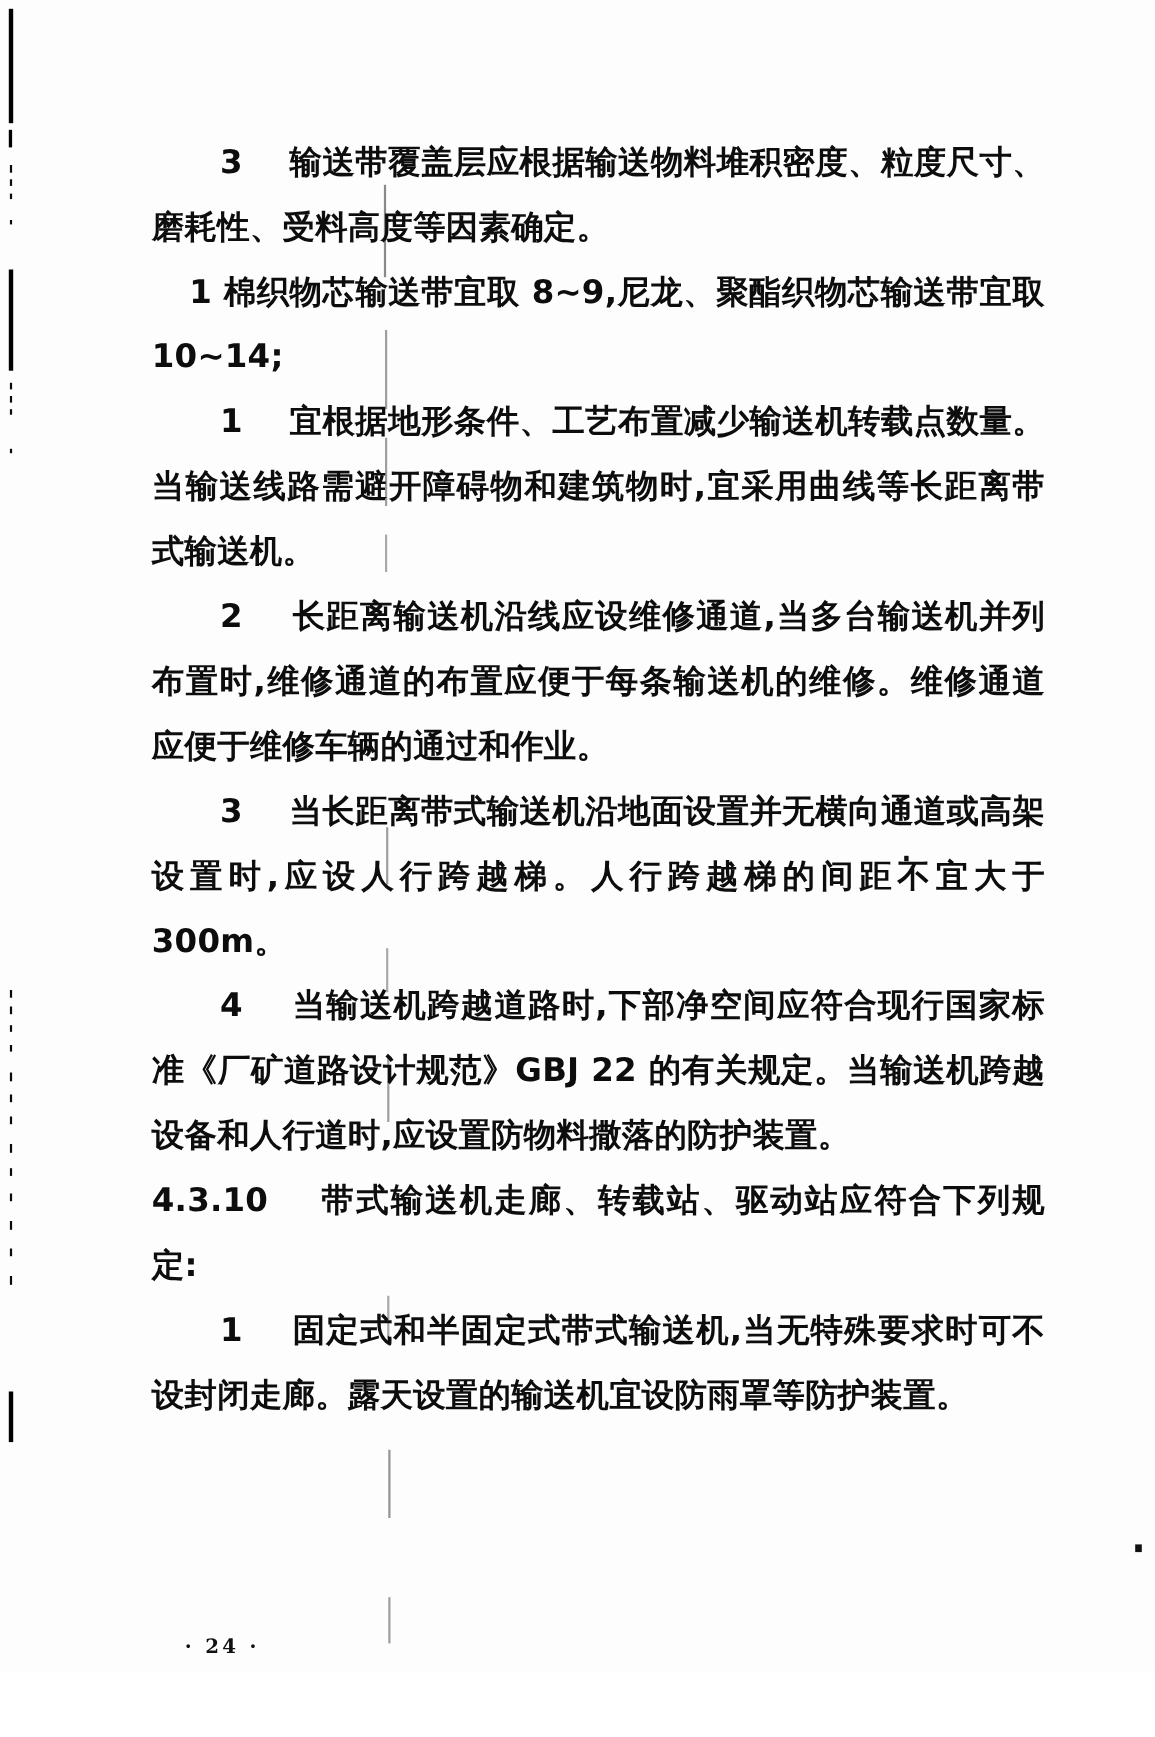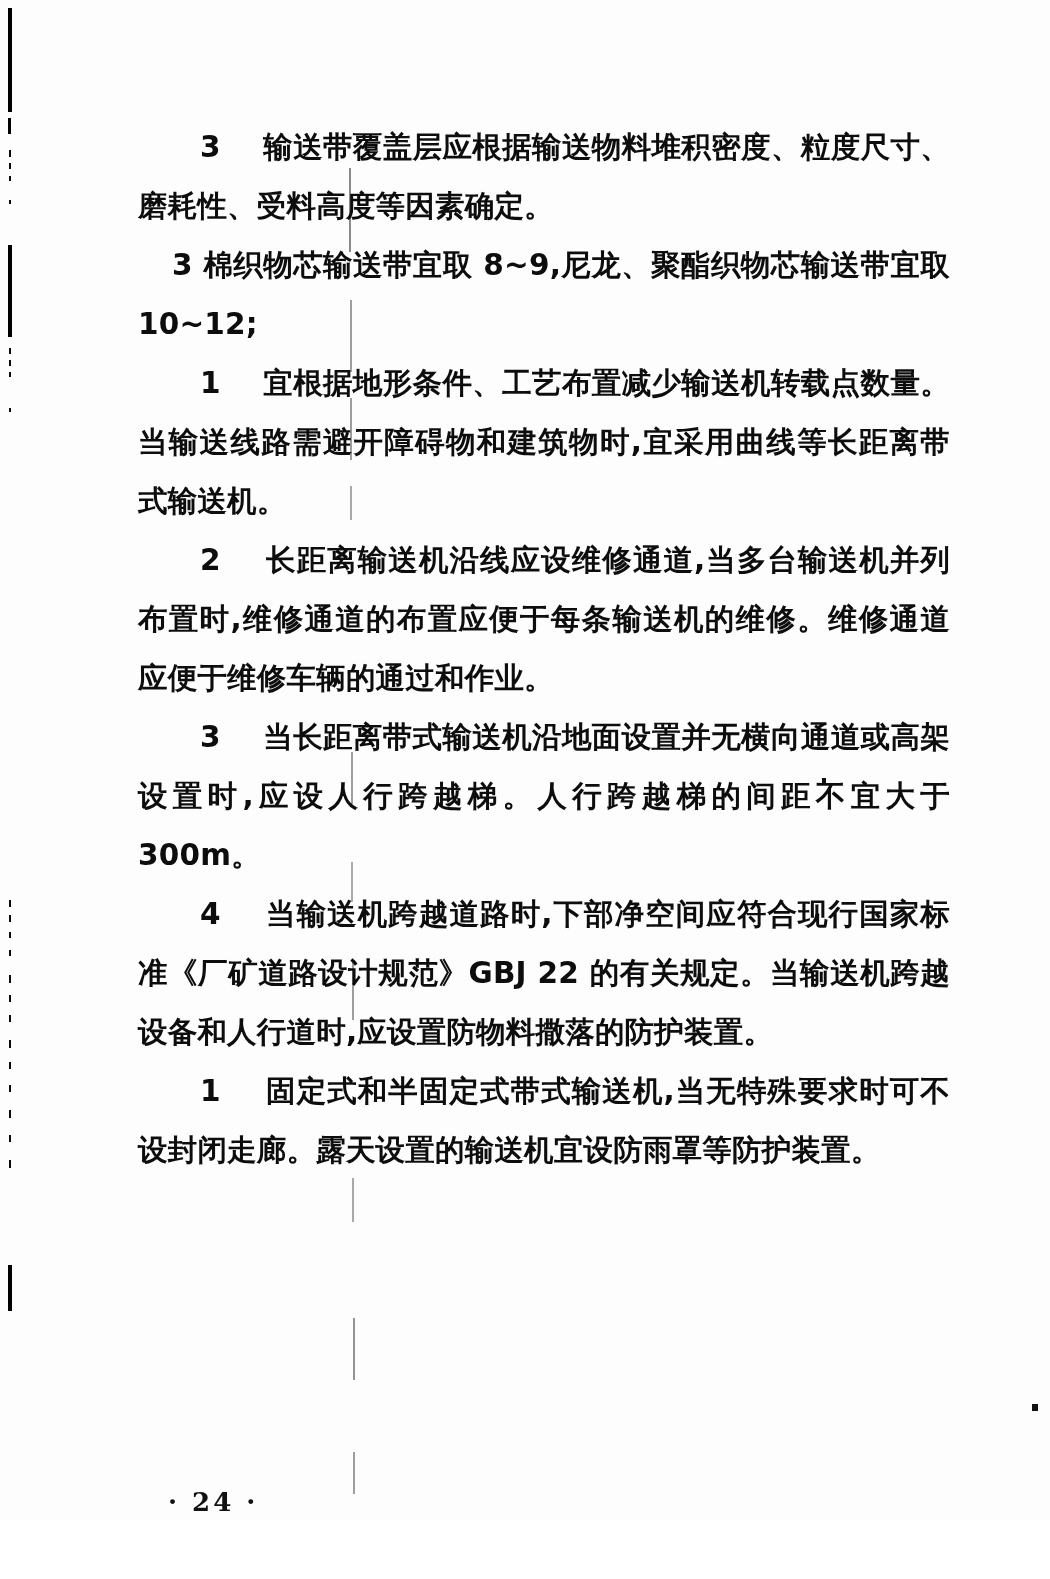--- a/index.html
+++ b/index.html
@@ -56,21 +56,21 @@
   .para.sec { text-indent: 0; }
   
   .para.item { text-indent: 62px; }
   .para.item-tight { text-indent: 34px; }
 
   #page-number {
     position: absolute;
     left: 168px;
     top: 1487px;
     font-family: "DejaVu Serif", serif;
-    font-size: 26px;
+    font-size: 18px;
     font-weight: 700;
     color: #111;
     letter-spacing: 3px;
   }
 </style>
 </head>
 <body>
 
 <div id="page">
 
@@ -110,24 +110,25 @@
   <div class="scan-line-v" style="left:352px; top:1178px; height:44px; opacity:.4;"></div>
   <div class="scan-line-v" style="left:353px; top:1318px; height:62px; opacity:.5;"></div>
   <div class="scan-line-v" style="left:353px; top:1452px; height:42px; opacity:.45;"></div>
 
   <div class="speck" style="left:1032px; top:1404px; width:6px; height:7px;"></div>
   <div class="speck" style="left:356px; top:1574px; width:6px; height:4px;"></div>
   <div class="speck" style="left:822px; top:778px; width:4px; height:5px;"></div>
 
   <div id="body-text">
     <p class="para item">3    输送带覆盖层应根据输送物料堆积密度、粒度尺寸、磨耗性、受料高度等因素确定。</p>
-    <p class="para item-tight">3 棉织物芯输送带宜取 8~9,尼龙、聚酯织物芯输送带宜取 10~12;</p>
+    <p class="para item-tight">1 棉织物芯输送带宜取 8~9,尼龙、聚酯织物芯输送带宜取 10~14;</p>
     <p class="para item">1    宜根据地形条件、工艺布置减少输送机转载点数量。当输送线路需避开障碍物和建筑物时,宜采用曲线等长距离带式输送机。</p>
     <p class="para item">2    长距离输送机沿线应设维修通道,当多台输送机并列布置时,维修通道的布置应便于每条输送机的维修。维修通道应便于维修车辆的通过和作业。</p>
     <p class="para item">3    当长距离带式输送机沿地面设置并无横向通道或高架设置时,应设人行跨越梯。人行跨越梯的间距不宜大于 300m。</p>
     <p class="para item">4    当输送机跨越道路时,下部净空间应符合现行国家标准《厂矿道路设计规范》GBJ 22 的有关规定。当输送机跨越设备和人行道时,应设置防物料撒落的防护装置。</p>
+    <p class="para sec">4.3.10    带式输送机走廊、转载站、驱动站应符合下列规定:</p>
     <p class="para item">1    固定式和半固定式带式输送机,当无特殊要求时可不设封闭走廊。露天设置的输送机宜设防雨罩等防护装置。</p>
 
   </div>
 
   <div id="page-number">· 24 ·</div>
 
 </div>
 
 </body></html>

